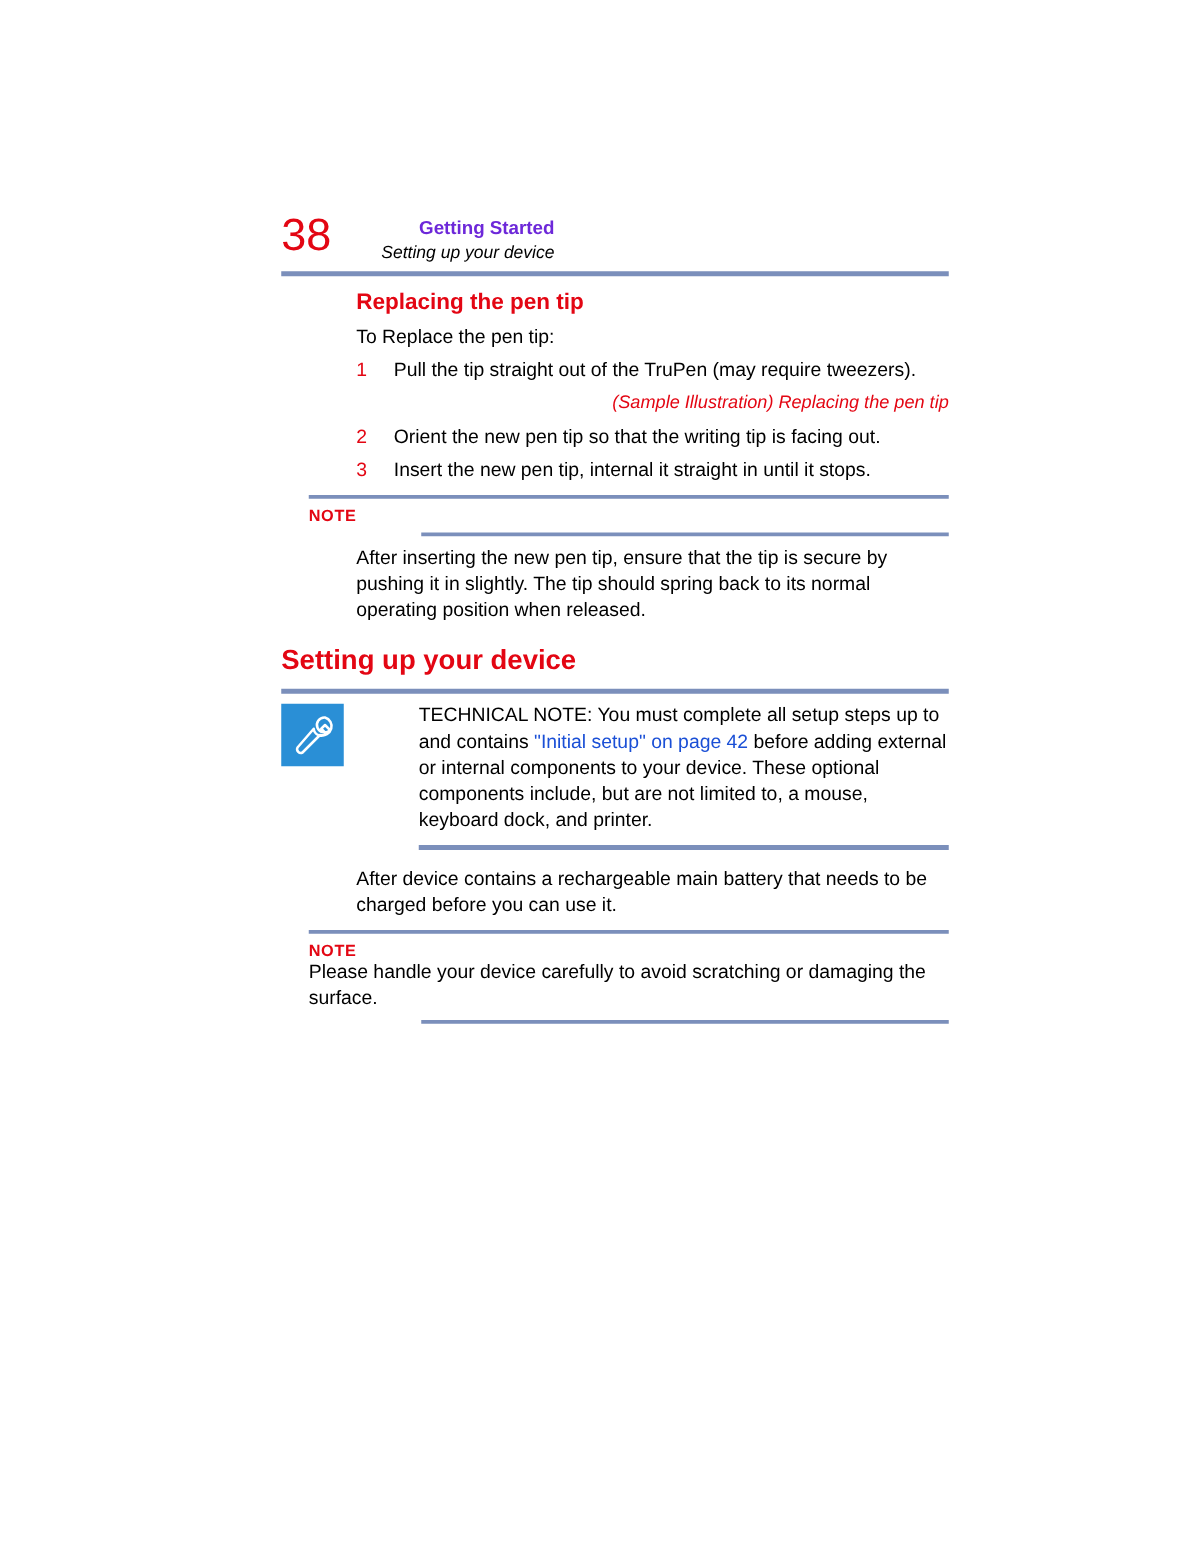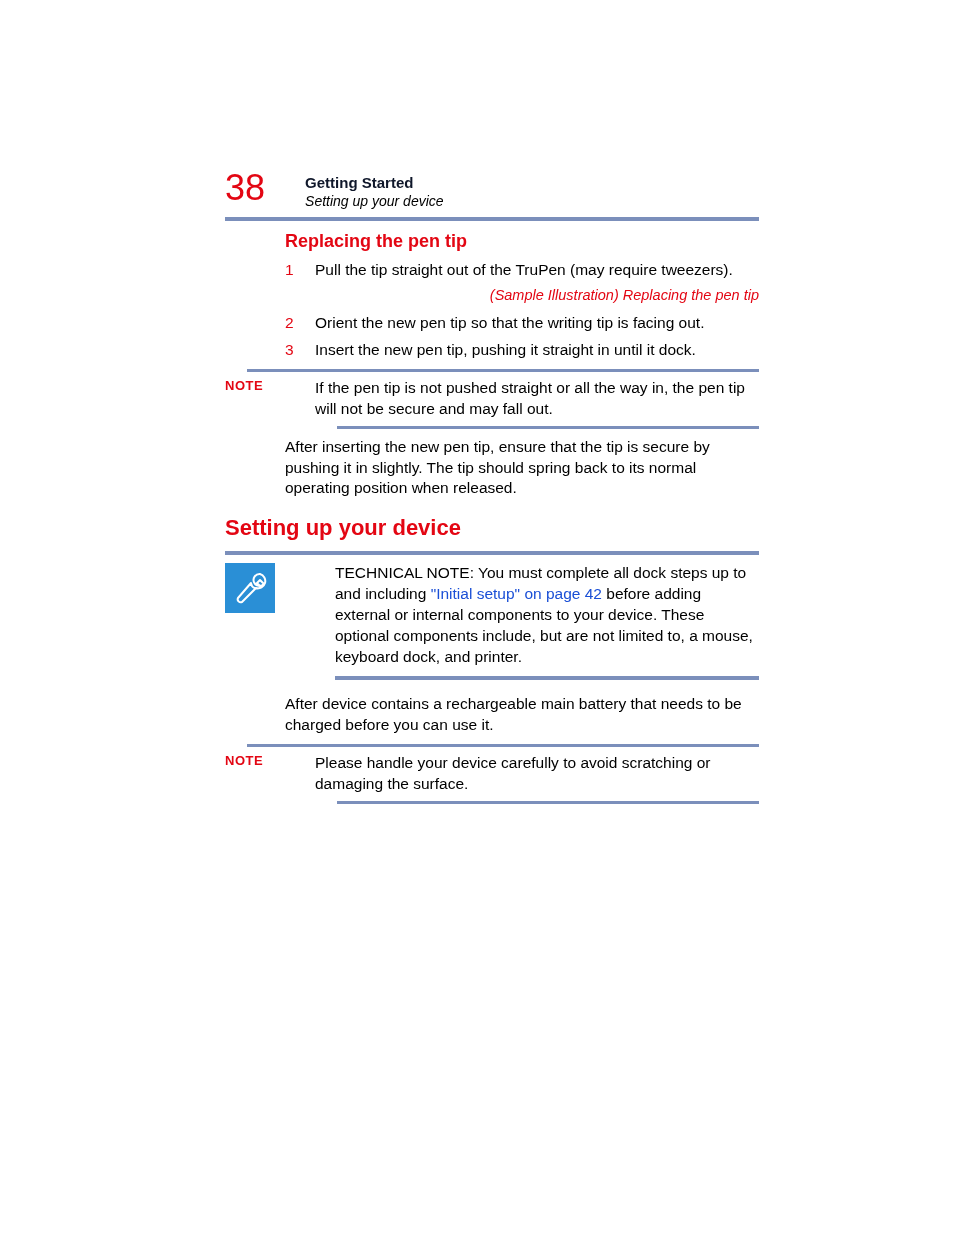--- a/index.html
+++ b/index.html
@@ -28,23 +28,24 @@
     color: #e30613;
     font-weight: 400;
     margin-right: 40px;
     line-height: 1;
     font-family: Arial, Helvetica, sans-serif;
   }
   .header-text {
     padding-top: 4px;
   }
   .chapter-title {
-    color: #0f172a;
+    color: #6d28d9;
     font-weight: bold;
     font-size: 15px;
+    text-align: right;
   }
   .section-running {
     font-style: italic;
     font-size: 14px;
     margin-top: 2px;
   }
   .hr-thick {
     height: 4px;
     background: #7b8fbb;
     margin: 4px 0 10px 0;
@@ -97,20 +98,22 @@
     margin: 8px 0;
   }
   .note-hr {
     height: 3px;
     background: #7b8fbb;
     margin-left: 22px;
   }
   .note-row {
     display: flex;
     padding: 6px 0;
+    margin-left: 22px;
+    flex-direction: column;
   }
   .note-label {
     color: #e30613;
     font-weight: bold;
     font-size: 13px;
     width: 90px;
     flex-shrink: 0;
     letter-spacing: 0.5px;
   }
   .note-text {
@@ -158,65 +161,65 @@
     <div class="header-text">
       <div class="chapter-title">Getting Started</div>
       <div class="section-running">Setting up your device</div>
     </div>
   </div>
 
   <div class="hr-thick"></div>
 
   <div class="subheading">Replacing the pen tip</div>
 
+  <div class="body-text">To Replace the pen tip:</div>
 
   <div class="list">
     <div class="list-row">
       <div class="list-num">1</div>
       <div class="list-text">Pull the tip straight out of the TruPen (may require tweezers).</div>
     </div>
   </div>
 
 
   <div class="caption">(Sample Illustration) Replacing the pen tip</div>
 
   <div class="list">
     <div class="list-row">
       <div class="list-num">2</div>
       <div class="list-text">Orient the new pen tip so that the writing tip is facing out.</div>
     </div>
     <div class="list-row">
       <div class="list-num">3</div>
-      <div class="list-text">Insert the new pen tip, pushing it straight in until it dock.</div>
+      <div class="list-text">Insert the new pen tip, internal it straight in until it stops.</div>
     </div>
   </div>
 
   <div class="note-box">
     <div class="note-hr"></div>
     <div class="note-row">
       <div class="note-label">NOTE</div>
-      <div class="note-text">If the pen tip is not pushed straight or all the way in, the pen tip will not be secure and may fall out.</div>
     </div>
     <div class="note-hr" style="margin-left:112px"></div>
   </div>
 
   <div class="body-text" style="">After inserting the new pen tip, ensure that the tip is secure by pushing it in slightly. The tip should spring back to its normal operating position when released.</div>
 
   <div class="mainheading">Setting up your device</div>
 
   <div class="tech-box">
     <div class="tech-hr"></div>
     <div class="tech-row">
       <div class="tech-icon">
         <svg width="40" height="40" viewBox="0 0 40 40">
           <path d="M30 6 a6 6 0 1 0 4 10 l-4 -4 l-3 3 l4 4 a6 6 0 0 1 -10 -4 L8 30 a3 3 0 0 0 4 4 L26 20 a6 6 0 0 0 4 -14 z" fill="none" stroke="#fff" stroke-width="2" stroke-linejoin="round"></path>
         </svg>
       </div>
       <div class="tech-text">
-        <span>TECHNICAL NOTE: You must complete all dock steps up to and including </span><span class="link">"Initial setup" on page 42</span><span> before adding external or internal components to your device. These optional components include, but are not limited to, a mouse, keyboard dock, and printer.</span>
+        <span>TECHNICAL NOTE: You must complete all setup steps up to and contains </span><span class="link">"Initial setup" on page 42</span><span> before adding external or internal components to your device. These optional components include, but are not limited to, a mouse, keyboard dock, and printer.</span>
       </div>
     </div>
     <div class="tech-hr" style="margin-left:110px"></div>
   </div>
 
   <div class="body-text" style="margin-top:14px">After device contains a rechargeable main battery that needs to be charged before you can use it.</div>
 
 
   <div class="note-box">
     <div class="note-hr"></div>

